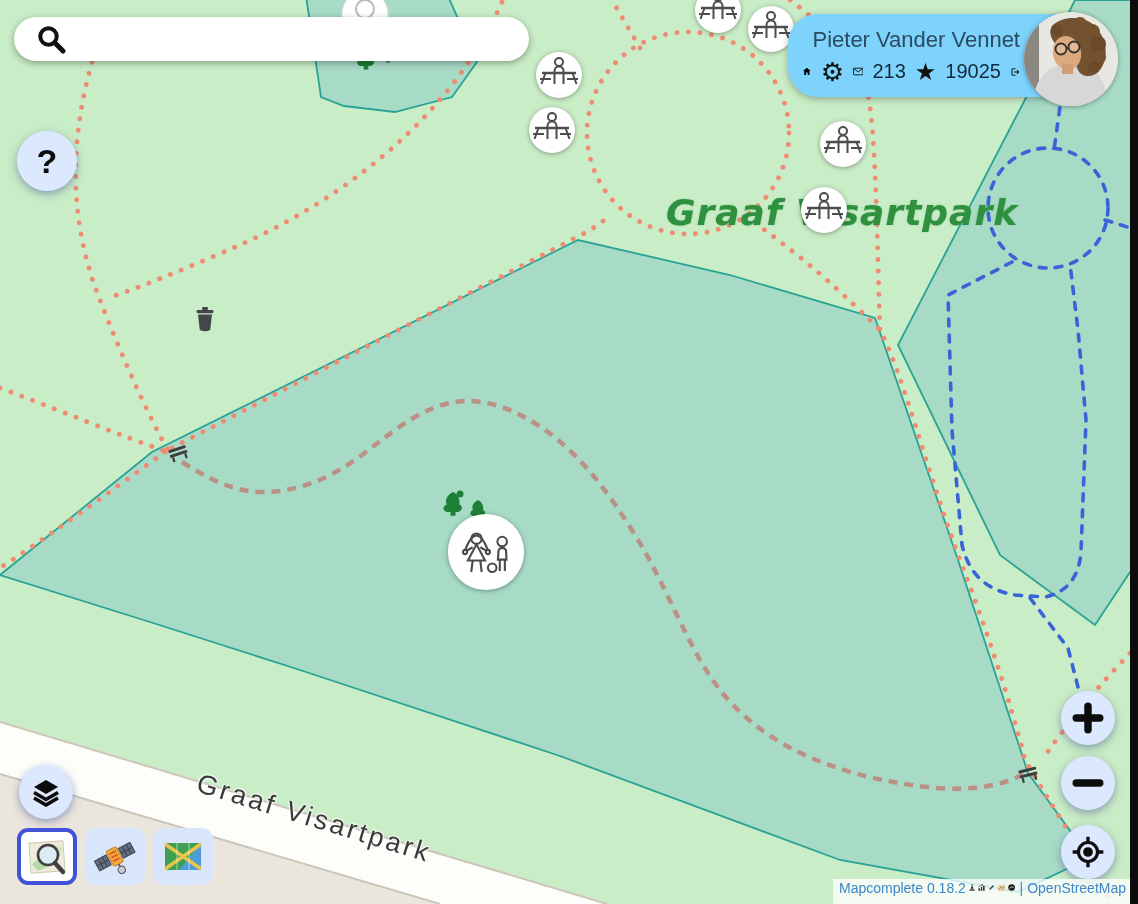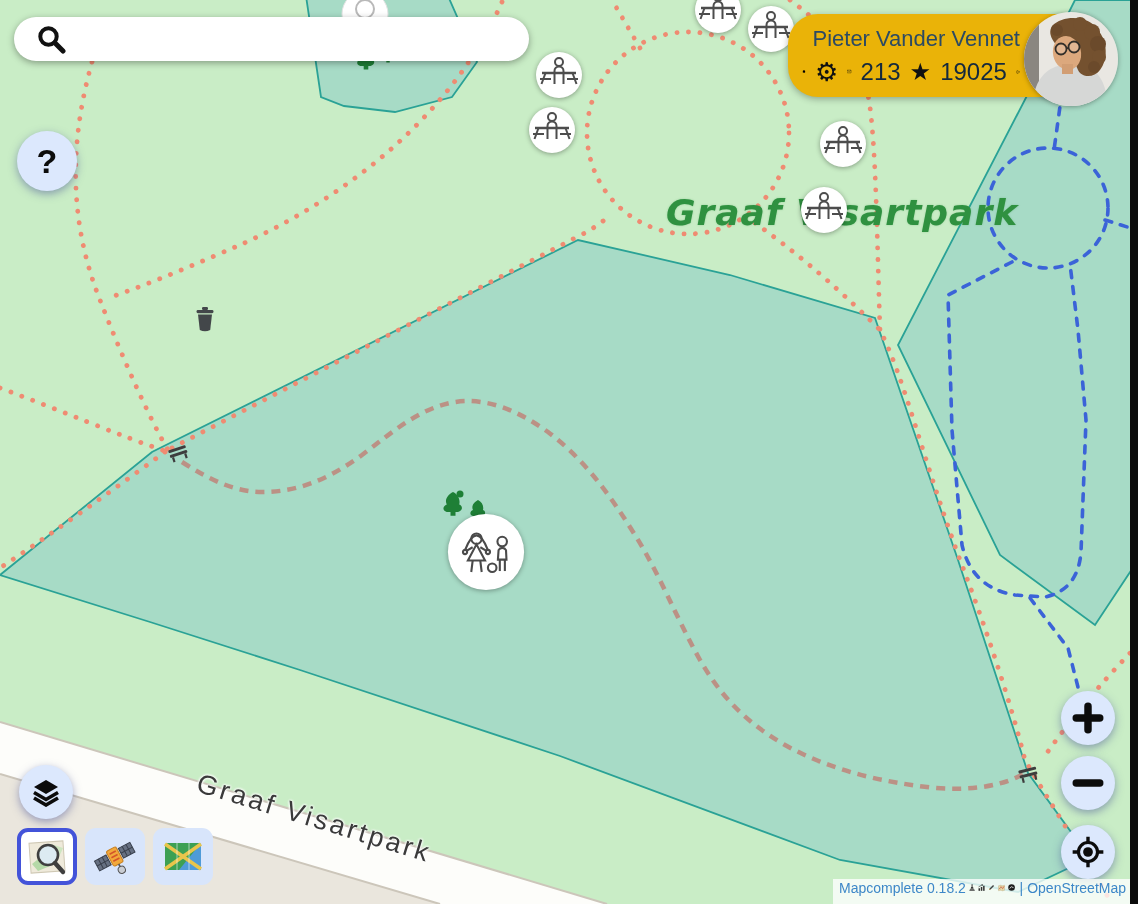--- a/index.html
+++ b/index.html
@@ -35,26 +35,26 @@
     box-shadow:0 3px 9px rgba(70,80,150,.5);cursor:pointer;}
   .help-btn{left:17px;top:131px;width:60px;height:60px;}
   .help-btn span{font-size:34px;font-weight:700;color:#0c0c0c;}
   .layers-btn{left:19px;top:765px;width:54px;height:54px;}
   .zoomin-btn{left:1061px;top:691px;width:54px;height:54px;}
   .zoomout-btn{left:1061px;top:756px;width:54px;height:54px;}
   .geolocate-btn{left:1061px;top:825px;width:54px;height:54px;}
 
   
   .user-panel{position:absolute;left:788px;top:14px;width:318px;height:83px;z-index:6;
-    background:#eab308;border-radius:30px;box-shadow:0 2px 7px rgba(0,0,0,.3);
+    background:#7dd3fc;border-radius:30px;box-shadow:0 2px 7px rgba(0,0,0,.3);
     display:flex;flex-direction:column;justify-content:center;
     padding:4px 86px 4px 14px;box-sizing:border-box;}
   .user-name{font-size:22px;color:#2c4a63;text-align:right;white-space:nowrap;margin-bottom:6px;}
   .user-row{display:flex;align-items:center;gap:9px;}
-  .user-row .count{font-size:24px;color:#14293d;}
+  .user-row .count{font-size:20px;color:#14293d;}
   .glyph-icon{font-family:"DejaVu Sans",sans-serif;color:#111;line-height:1;}
   .avatar{position:absolute;left:1024px;top:12px;width:94px;height:94px;z-index:7;
     border-radius:50%;overflow:hidden;box-shadow:0 1px 5px rgba(0,0,0,.35);}
 
   
   .basemap-row{position:absolute;left:17px;top:828px;display:flex;gap:8px;z-index:6;}
   .basemap-thumb{width:52px;height:49px;border-radius:11px;background:#d8e5fb;
     display:flex;align-items:center;justify-content:center;cursor:pointer;
     border:4px solid transparent;}
   .basemap-thumb.selected{background:#fff;border-color:#4353d9;}

